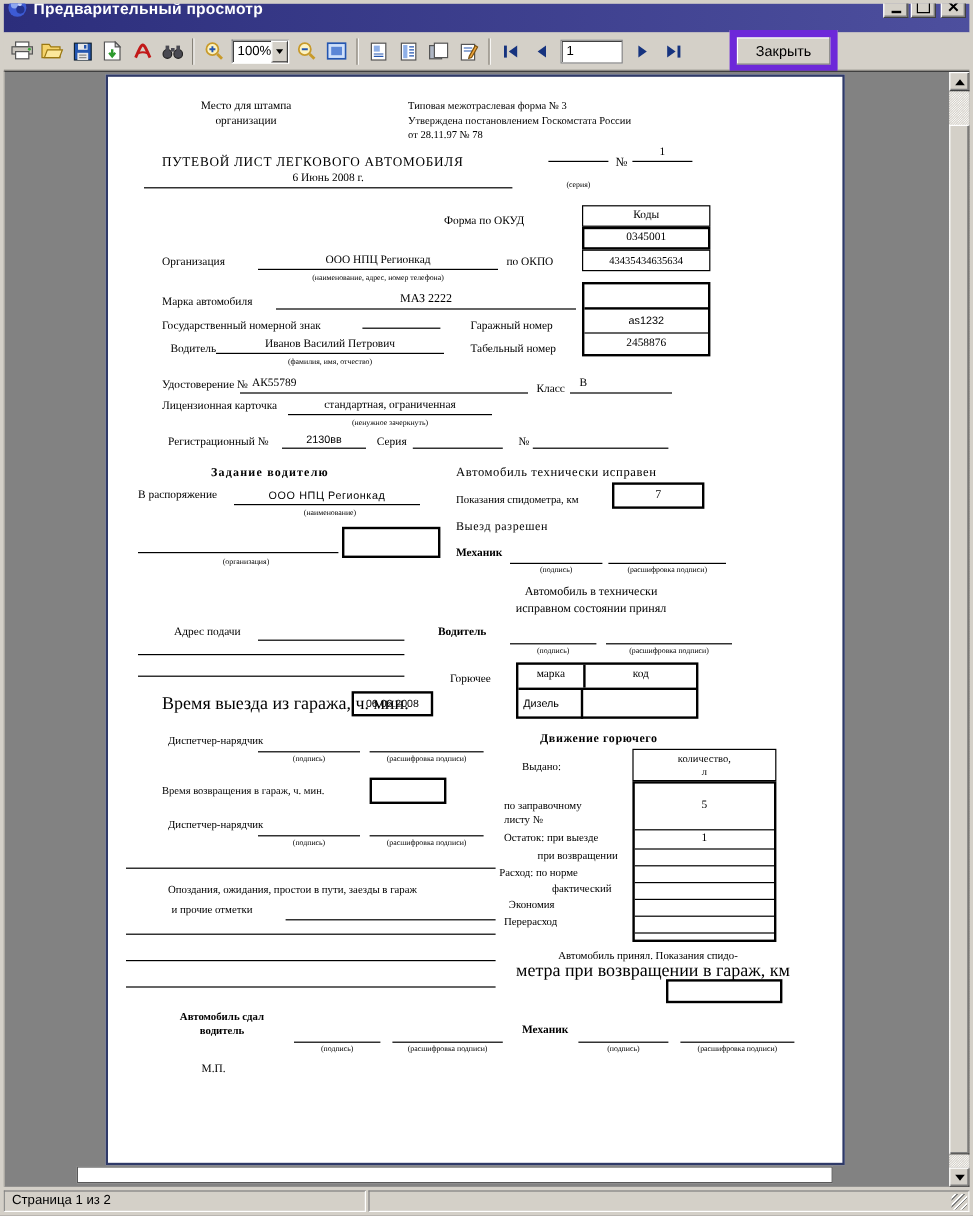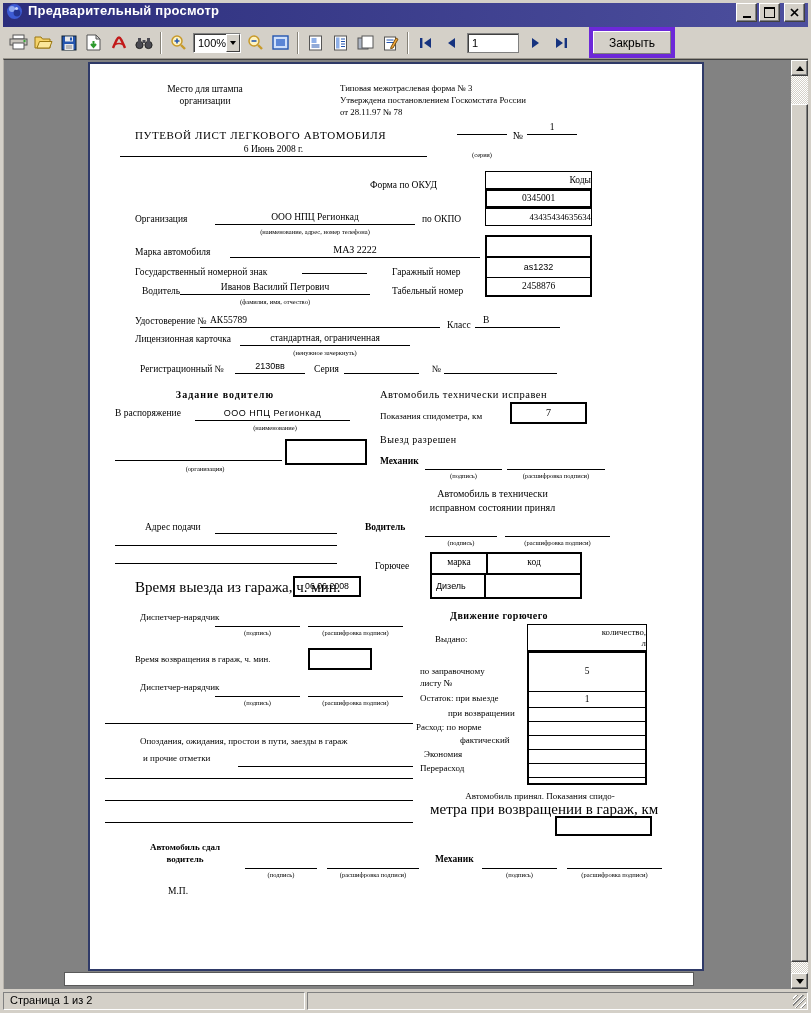--- a/index.html
+++ b/index.html
@@ -1,30 +1,30 @@
 <!DOCTYPE html>
 <html><head>
 <meta charset="utf-8">
 <style>
   html,body{margin:0;padding:0;background:#d4d0c8;font-family:"Liberation Sans",sans-serif;}
   #win{position:relative;width:811px;height:1013px;background:#d4d0c8;box-sizing:border-box;
        border-left:3px solid #d4d0c8;border-right:3px solid #d4d0c8;border-top:3px solid #d4d0c8;border-bottom:3px solid #d4d0c8;outline:1px solid #404040;overflow:hidden;}
   
-  .titlebar{position:absolute;left:0;top:0;right:0;height:24px;background:linear-gradient(90deg,#2c2e7c,#4d4f9e);display:flex;align-items:flex-start;padding:0 3px;box-sizing:border-box;}
+  .titlebar{position:absolute;left:0;top:0;right:0;height:24px;background:linear-gradient(90deg,#2c2e7c,#4d4f9e);display:flex;align-items:flex-end;padding:12px 3px;box-sizing:border-box;}
   .title{color:#fff;font-weight:bold;font-size:13px;margin-left:5px;flex:1;white-space:nowrap;letter-spacing:.2px;}
   .wbtn{width:19px;height:17px;background:#d4d0c8;border:1px solid;border-color:#fff #404040 #404040 #fff;box-shadow:inset -1px -1px 0 #808080;margin-left:2px;display:flex;align-items:center;justify-content:center;}
   
   .toolbar{position:absolute;left:0;top:24px;right:0;height:31px;background:#d4d0c8;display:flex;align-items:center;border-bottom:1px solid #9a968e;}
   .tbtn{width:25px;height:24px;display:flex;align-items:center;justify-content:center;flex:0 0 auto;}
   .sep{width:0;height:22px;border-left:1px solid #868278;border-right:1px solid #fff;margin:0 4px;flex:0 0 auto;}
   .combo{width:48px;height:20px;background:#fff;border:1px solid;border-color:#808080 #fff #fff #808080;box-shadow:inset 1px 1px 0 #404040;display:flex;align-items:center;font-size:11px;padding-left:4px;box-sizing:border-box;margin:0 2px;flex:0 0 auto;}
   .caret{margin-left:auto;width:14px;height:16px;background:#d4d0c8;border:1px solid;border-color:#fff #404040 #404040 #fff;display:flex;align-items:center;justify-content:center;}
   .caret i{width:0;height:0;border:3px solid transparent;border-top:4px solid #000;margin-top:4px;}
   .pageinput{width:42px;height:18px;border:1px solid #808080;box-shadow:inset 1px 1px 0 #404040;font-size:11px;padding:0 4px;margin:0 4px;font-family:"Liberation Sans",sans-serif;flex:0 0 auto;}
-  .closebtn{width:78px;height:23px;background:#d4d0c8;border:4px solid #6d28d9;box-shadow:inset -1px -1px 0 #808080,inset 1px 1px 0 #fff;font-size:12px;margin-left:16px;display:flex;align-items:center;justify-content:center;flex:0 0 auto;}
+  .closebtn{width:78px;height:23px;background:#d4d0c8;border:6px solid #6d28d9;box-shadow:inset -1px -1px 0 #808080,inset 1px 1px 0 #fff;font-size:12px;margin-left:35px;display:flex;align-items:center;justify-content:center;flex:0 0 auto;}
   
   .preview{position:absolute;left:0;top:56px;right:0;bottom:21px;background:#828282;border-top:1px solid #404040;border-left:1px solid #b8b4ac;}
   .page{position:absolute;left:84px;top:2px;width:612px;height:905px;background:#fff;border:2px solid #2f3a68;font-family:"Liberation Serif",serif;color:#000;}
   
   .dither{background-color:#d4d0c8;background-image:linear-gradient(45deg,#fff 25%,transparent 25%,transparent 75%,#fff 75%),linear-gradient(45deg,#fff 25%,transparent 25%,transparent 75%,#fff 75%);background-size:2px 2px;background-position:0 0,1px 1px;}
   .vsb{position:absolute;top:0;right:0;width:17px;height:100%;}
   .sbtn{position:absolute;left:0;width:17px;height:16px;background:#d4d0c8;border:1px solid;border-color:#fff #404040 #404040 #fff;box-shadow:inset -1px -1px 0 #808080;box-sizing:border-box;display:flex;align-items:center;justify-content:center;}
   .tri-up{width:0;height:0;border:4px solid transparent;border-bottom:5px solid #000;margin-top:-4px;}
   .tri-down{width:0;height:0;border:4px solid transparent;border-top:5px solid #000;margin-bottom:-4px;}
   .vtrack{position:absolute;left:0;top:16px;bottom:16px;width:17px;}
@@ -35,21 +35,21 @@
   .spanel{border:1px solid;border-color:#808080 #fff #fff #808080;font-size:11px;padding:1px 6px;box-sizing:border-box;white-space:nowrap;}
   .sp1{width:302px;}
   .sp2{flex:1;margin-left:2px;position:relative;}
   .grip{position:absolute;right:1px;bottom:1px;width:13px;height:13px;background:repeating-linear-gradient(135deg,transparent 0 2px,#fff 2px 3px,#808080 3px 4px);}
   
   .t{position:absolute;font-size:9.5px;white-space:nowrap;line-height:11px;}
   .b{font-weight:bold;}
   .h{position:absolute;font-size:6.5px;white-space:nowrap;text-align:center;line-height:8px;}
   .ul{position:absolute;border-bottom:1px solid #000;text-align:center;font-size:9.5px;line-height:14px;height:15px;box-sizing:border-box;white-space:nowrap;}
   .box{position:absolute;border:2px solid #000;box-sizing:border-box;text-align:center;font-size:9.5px;}
-  .thin{border-width:1px;text-align:right;}
+  .thin{border-width:1px;}
   .s{font-family:"Liberation Sans",sans-serif;}
   .c{text-align:center;}
 </style>
 </head>
 <body>
 
 <div id="win">
 
   <div class="titlebar">
     <svg width="17" height="17" viewBox="0 0 17 17">

